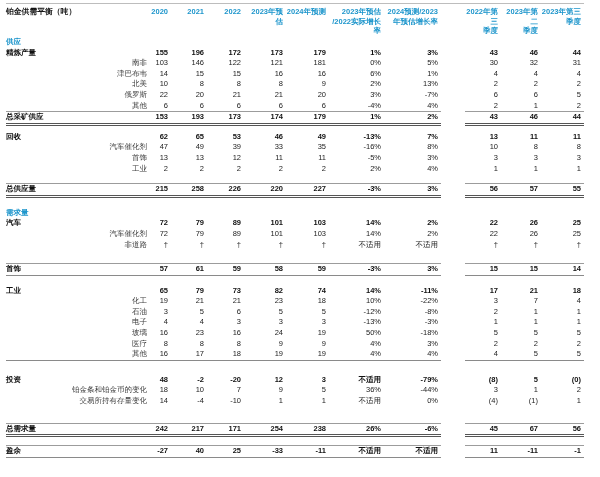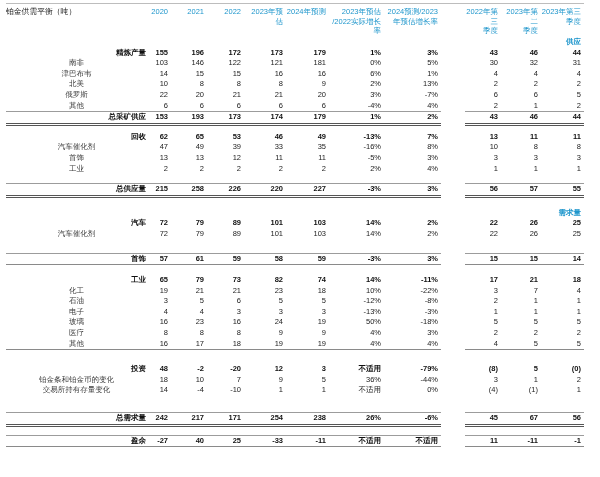--- a/index.html
+++ b/index.html
@@ -1,24 +1,24 @@
 <!DOCTYPE html>
 <html><head>
 <meta charset="utf-8">
 <style>
   html,body{margin:0;padding:0;background:#ffffff;}
   body{width:600px;height:477px;overflow:hidden;font-family:"Liberation Sans","DejaVu Sans",sans-serif;}
   table{border-collapse:collapse;table-layout:fixed;margin:3px 0 0 6px;width:578px;font-size:7.5px;color:#222;}
   th,td{padding:0 3px 0 0;line-height:10.6px;vertical-align:bottom;white-space:nowrap;overflow:visible;}
   col.sp{width:24px;}
-  thead th{vertical-align:top;padding-top:3px;font-weight:normal;text-align:right;white-space:pre-line;line-height:9.5px;height:30px;border-top:1px solid #bdbdbd;color:#1e96cc;}
+  thead th{vertical-align:top;padding-top:3px;font-weight:bold;text-align:right;white-space:pre-line;line-height:9.5px;height:30px;border-top:1px solid #bdbdbd;color:#1e96cc;}
   thead th.lblh{text-align:left;color:#141414;font-size:7.8px;}
   td.num{text-align:right;}
-  td.lbl{text-align:right;color:#1a1a1a;}
-  tr.sub td.lbl{text-align:center;padding-right:2px;color:#3a3a3a;}
+  td.lbl{text-align:left;color:#1a1a1a;}
+  tr.sub td.lbl{text-align:right;padding-right:2px;color:#3a3a3a;}
   tr.bold td{font-weight:bold;color:#111;}
   tr.section td{color:#1e96cc;font-weight:bold;}
   tr.rt td:not(.sp){border-top:1px solid #9c9c9c;}
   tr.rb td:not(.sp){border-bottom:1px solid #8a8a8a;}
   tr.rbd td:not(.sp){border-bottom:3px double #555;margin-top:36px;}
   tr.gap td{line-height:1px;font-size:1px;}
 </style>
 </head>
 <body>
 
@@ -263,20 +263,34 @@
         <td class="num">89</td>
         <td class="num">101</td>
         <td class="num">103</td>
         <td class="num">14%</td>
         <td class="num">2%</td>
         <td class="sp"></td>
         <td class="num">22</td>
         <td class="num">26</td>
         <td class="num">25</td>
       </tr>
+      <tr class="sub">
+        <td class="lbl">非道路</td>
+        <td class="num">†</td>
+        <td class="num">†</td>
+        <td class="num">†</td>
+        <td class="num">†</td>
+        <td class="num">†</td>
+        <td class="num">不适用</td>
+        <td class="num">不适用</td>
+        <td class="sp"></td>
+        <td class="num">†</td>
+        <td class="num">†</td>
+        <td class="num">†</td>
+      </tr>
       <tr class="gap">
         <td colspan="12" style="height: 13px;"></td>
       </tr>
       <tr class="bold rt rb">
         <td class="lbl">首饰</td>
         <td class="num">57</td>
         <td class="num">61</td>
         <td class="num">59</td>
         <td class="num">58</td>
         <td class="num">59</td>

